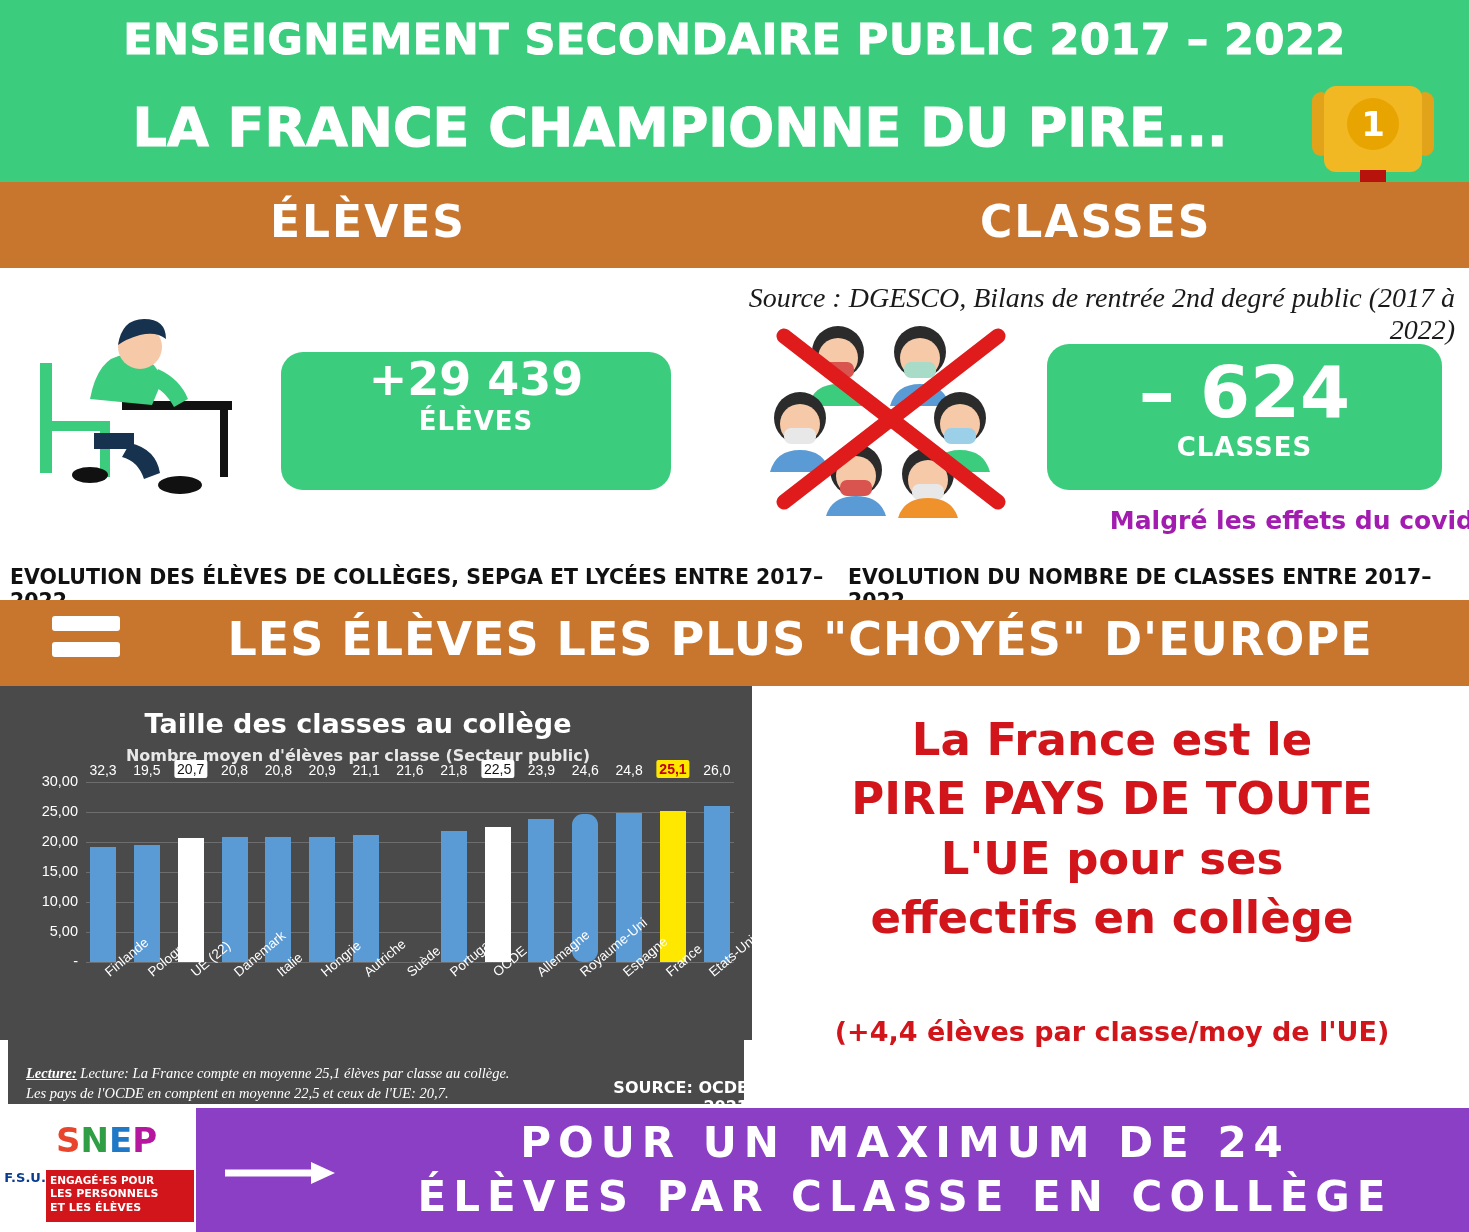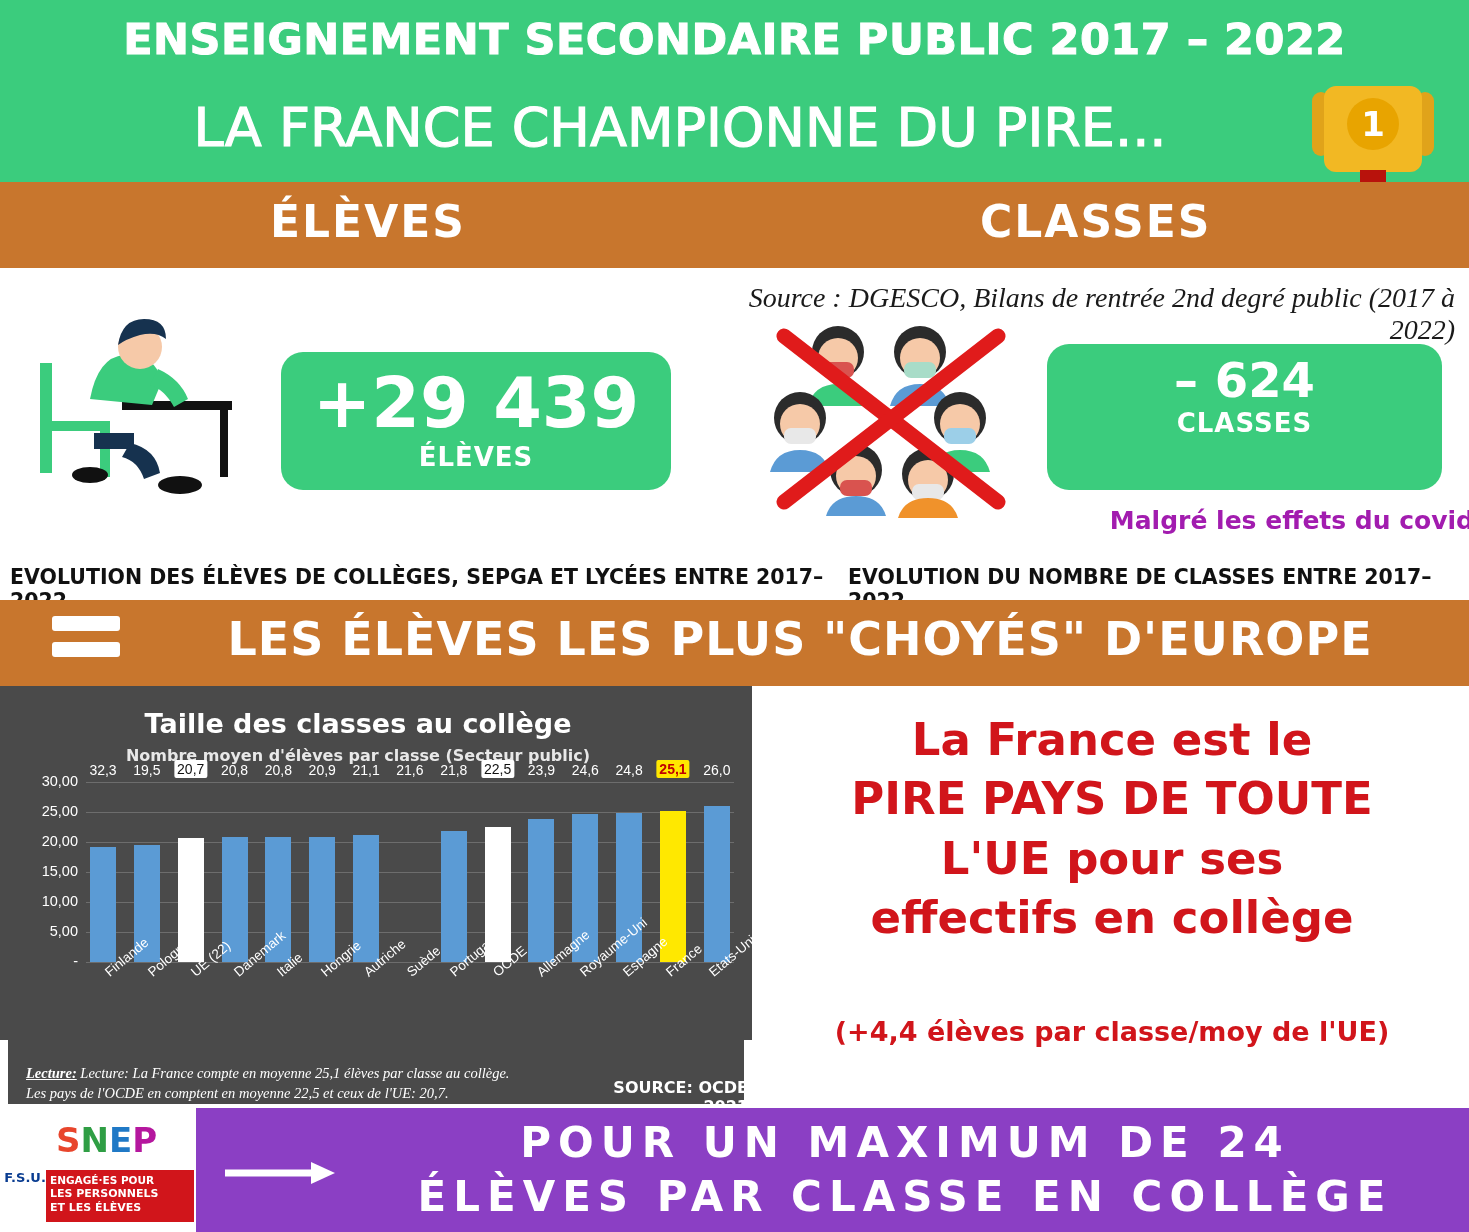--- a/index.html
+++ b/index.html
@@ -42,21 +42,21 @@
     font-family: "DejaVu Sans", sans-serif;
     -webkit-text-stroke: 1px #ffffff;
   }
   .header-line2 {
     position: absolute;
     left: 0; top: 96px;
     width: 1360px;
     text-align: center;
     color: #ffffff;
     font-size: 54px;
-    font-weight: normal;
+    font-weight: bold;
     font-family: "DejaVu Sans", sans-serif;
     -webkit-text-stroke: 1.2px #ffffff;
   }
   
   .trophy {
     position: absolute;
     left: 1298px; top: 80px;
     width: 150px; height: 150px;
   }
 
@@ -107,27 +107,27 @@
   }
   .box-eleves {
     left: 281px; top: 84px;
     width: 390px; height: 138px;
   }
   .box-classes {
     left: 1047px; top: 76px;
     width: 395px; height: 146px;
   }
   .big-number {
-    font-size: 70px;
+    font-size: 46px;
     font-weight: bold;
     font-family: "DejaVu Sans", sans-serif;
     line-height: 1.0;
-    padding-top: 16px;
-  }
-  .box-classes .big-number { font-size: 48px; padding-top: 12px; }
+    padding-top: 4px;
+  }
+  .box-classes .big-number { font-size: 72px; padding-top: 12px; }
   .small-label {
     font-size: 26px;
     font-weight: bold;
     font-family: "DejaVu Sans", sans-serif;
     letter-spacing: 1px;
     margin-top: 4px;
   }
   .malgre {
     position: absolute;
     left: 1092px; top: 238px;
@@ -606,21 +606,21 @@
               <div class="bar white" style="height: 135px;">
                 <div class="barval boxed">22,5</div>
               </div>
             </div>
             <div class="barwrap">
               <div class="bar" style="height: 143.4px;">
                 <div class="barval">23,9</div>
               </div>
             </div>
             <div class="barwrap">
-              <div class="bar" style="height: 147.6px;">
+              <div class="bar" style="height: 147.6px; border-radius: 11px;">
                 <div class="barval">24,6</div>
               </div>
             </div>
             <div class="barwrap">
               <div class="bar" style="height: 148.8px;">
                 <div class="barval">24,8</div>
               </div>
             </div>
             <div class="barwrap">
               <div class="bar yellow" style="height: 150.6px;">

